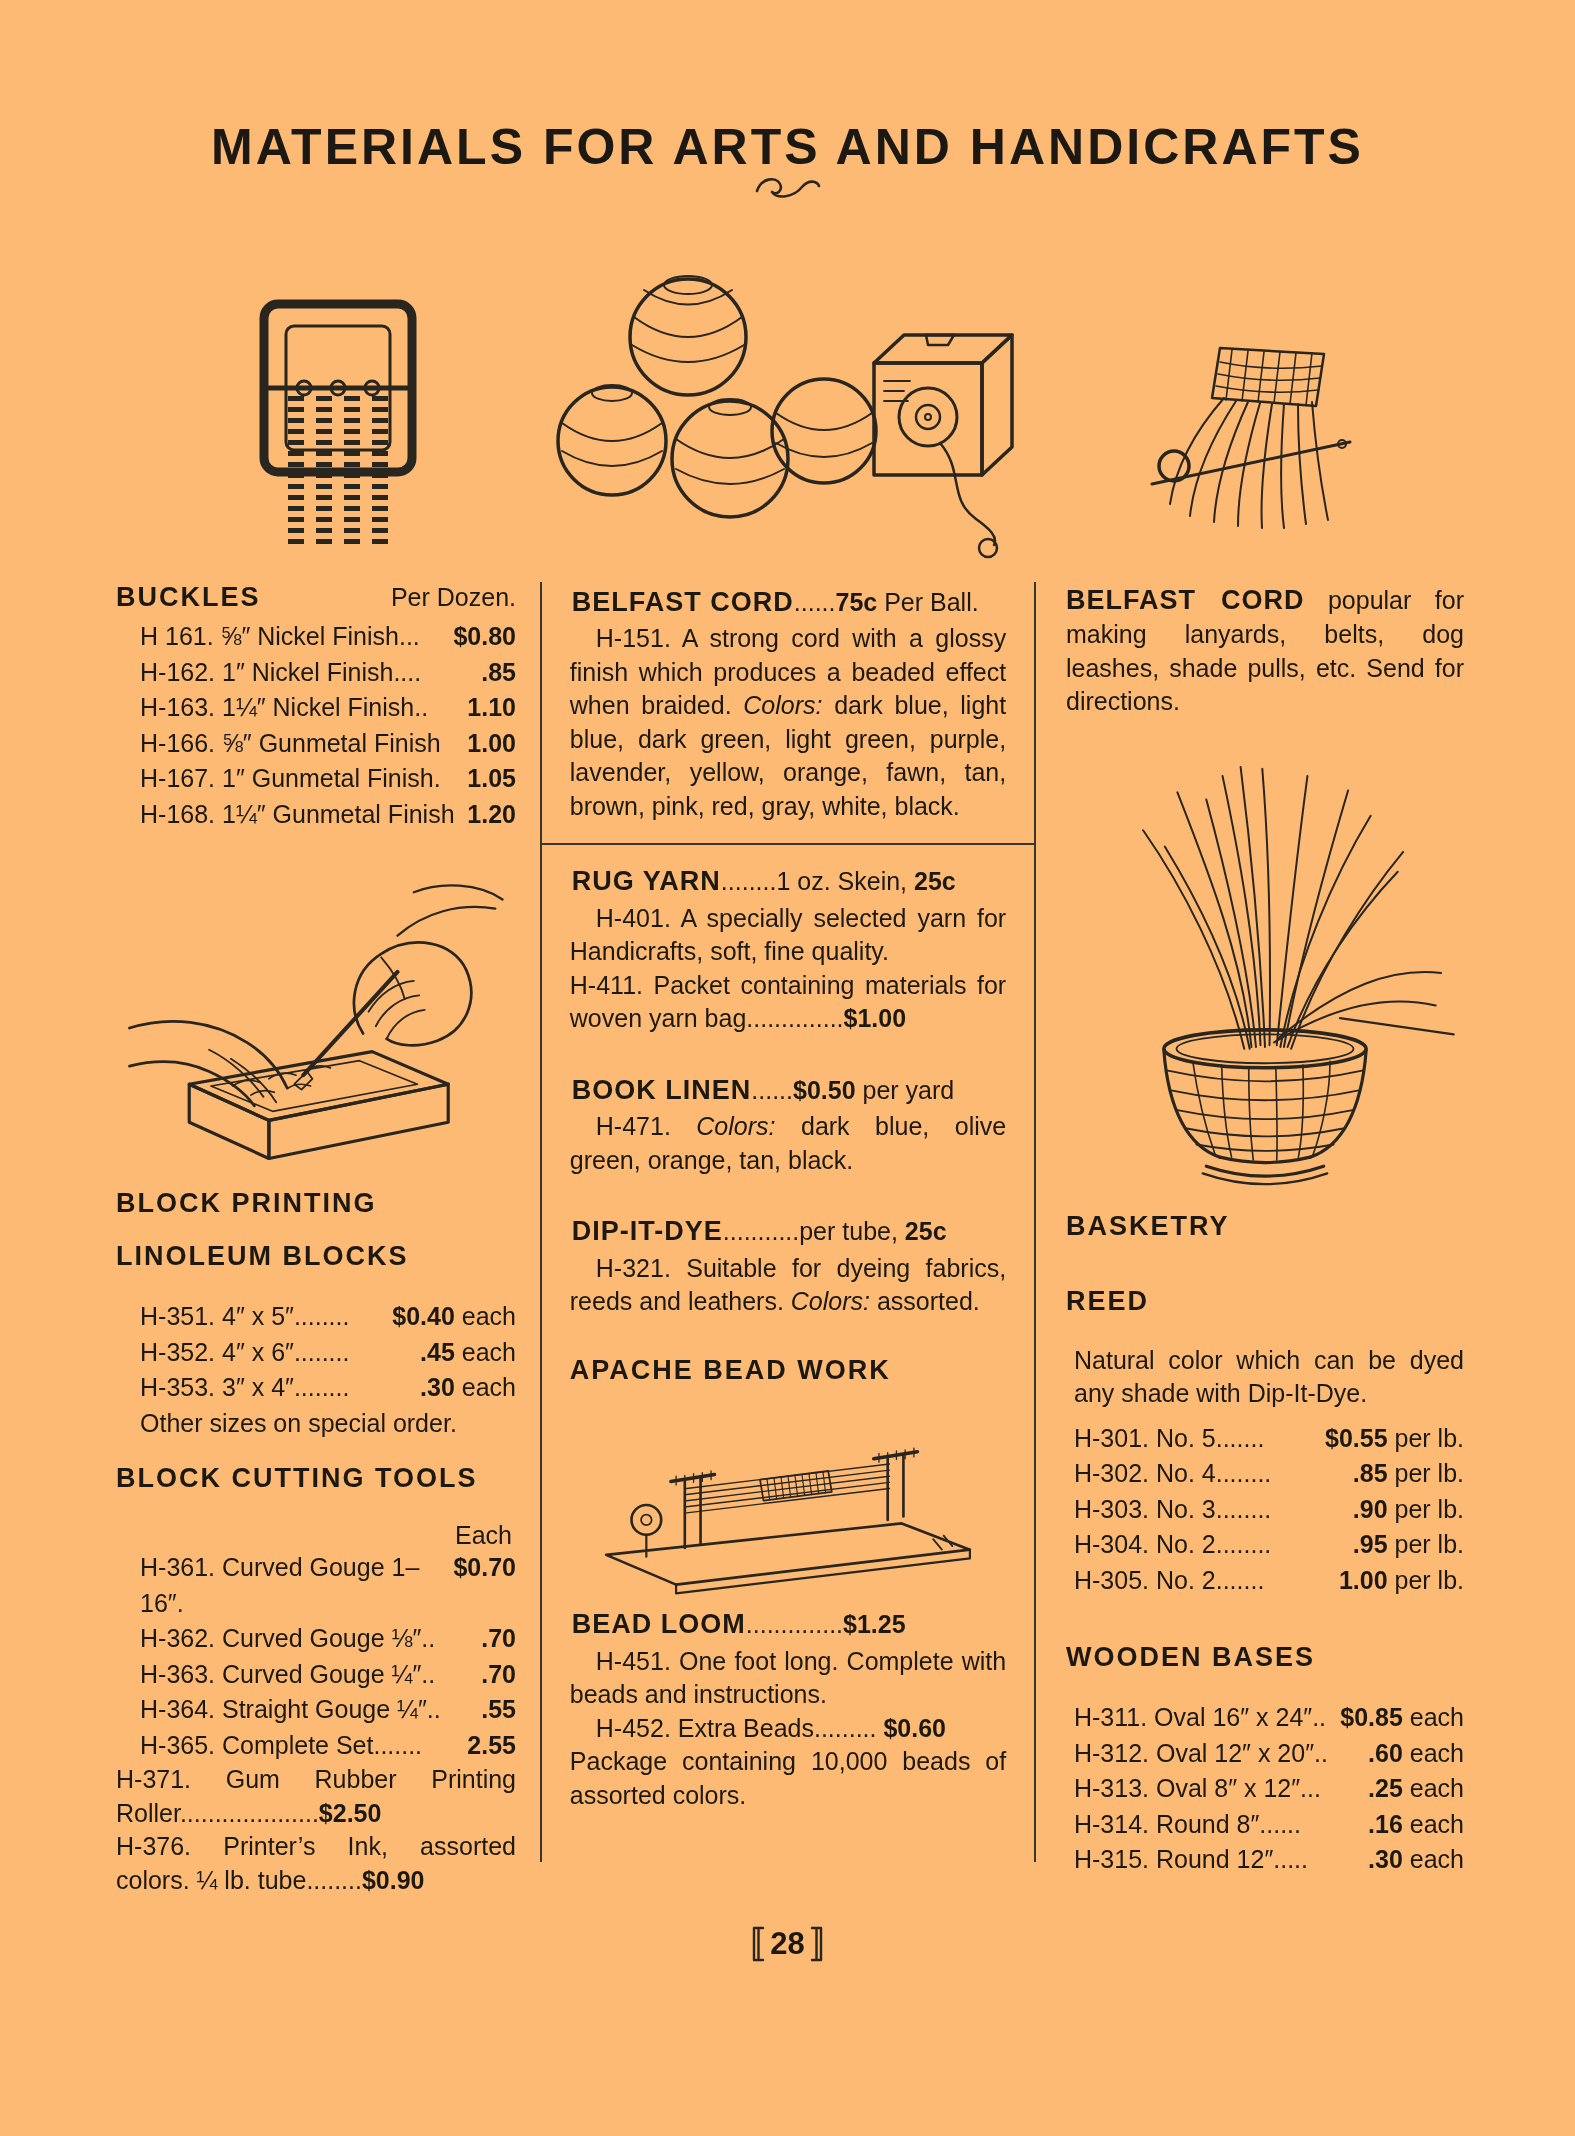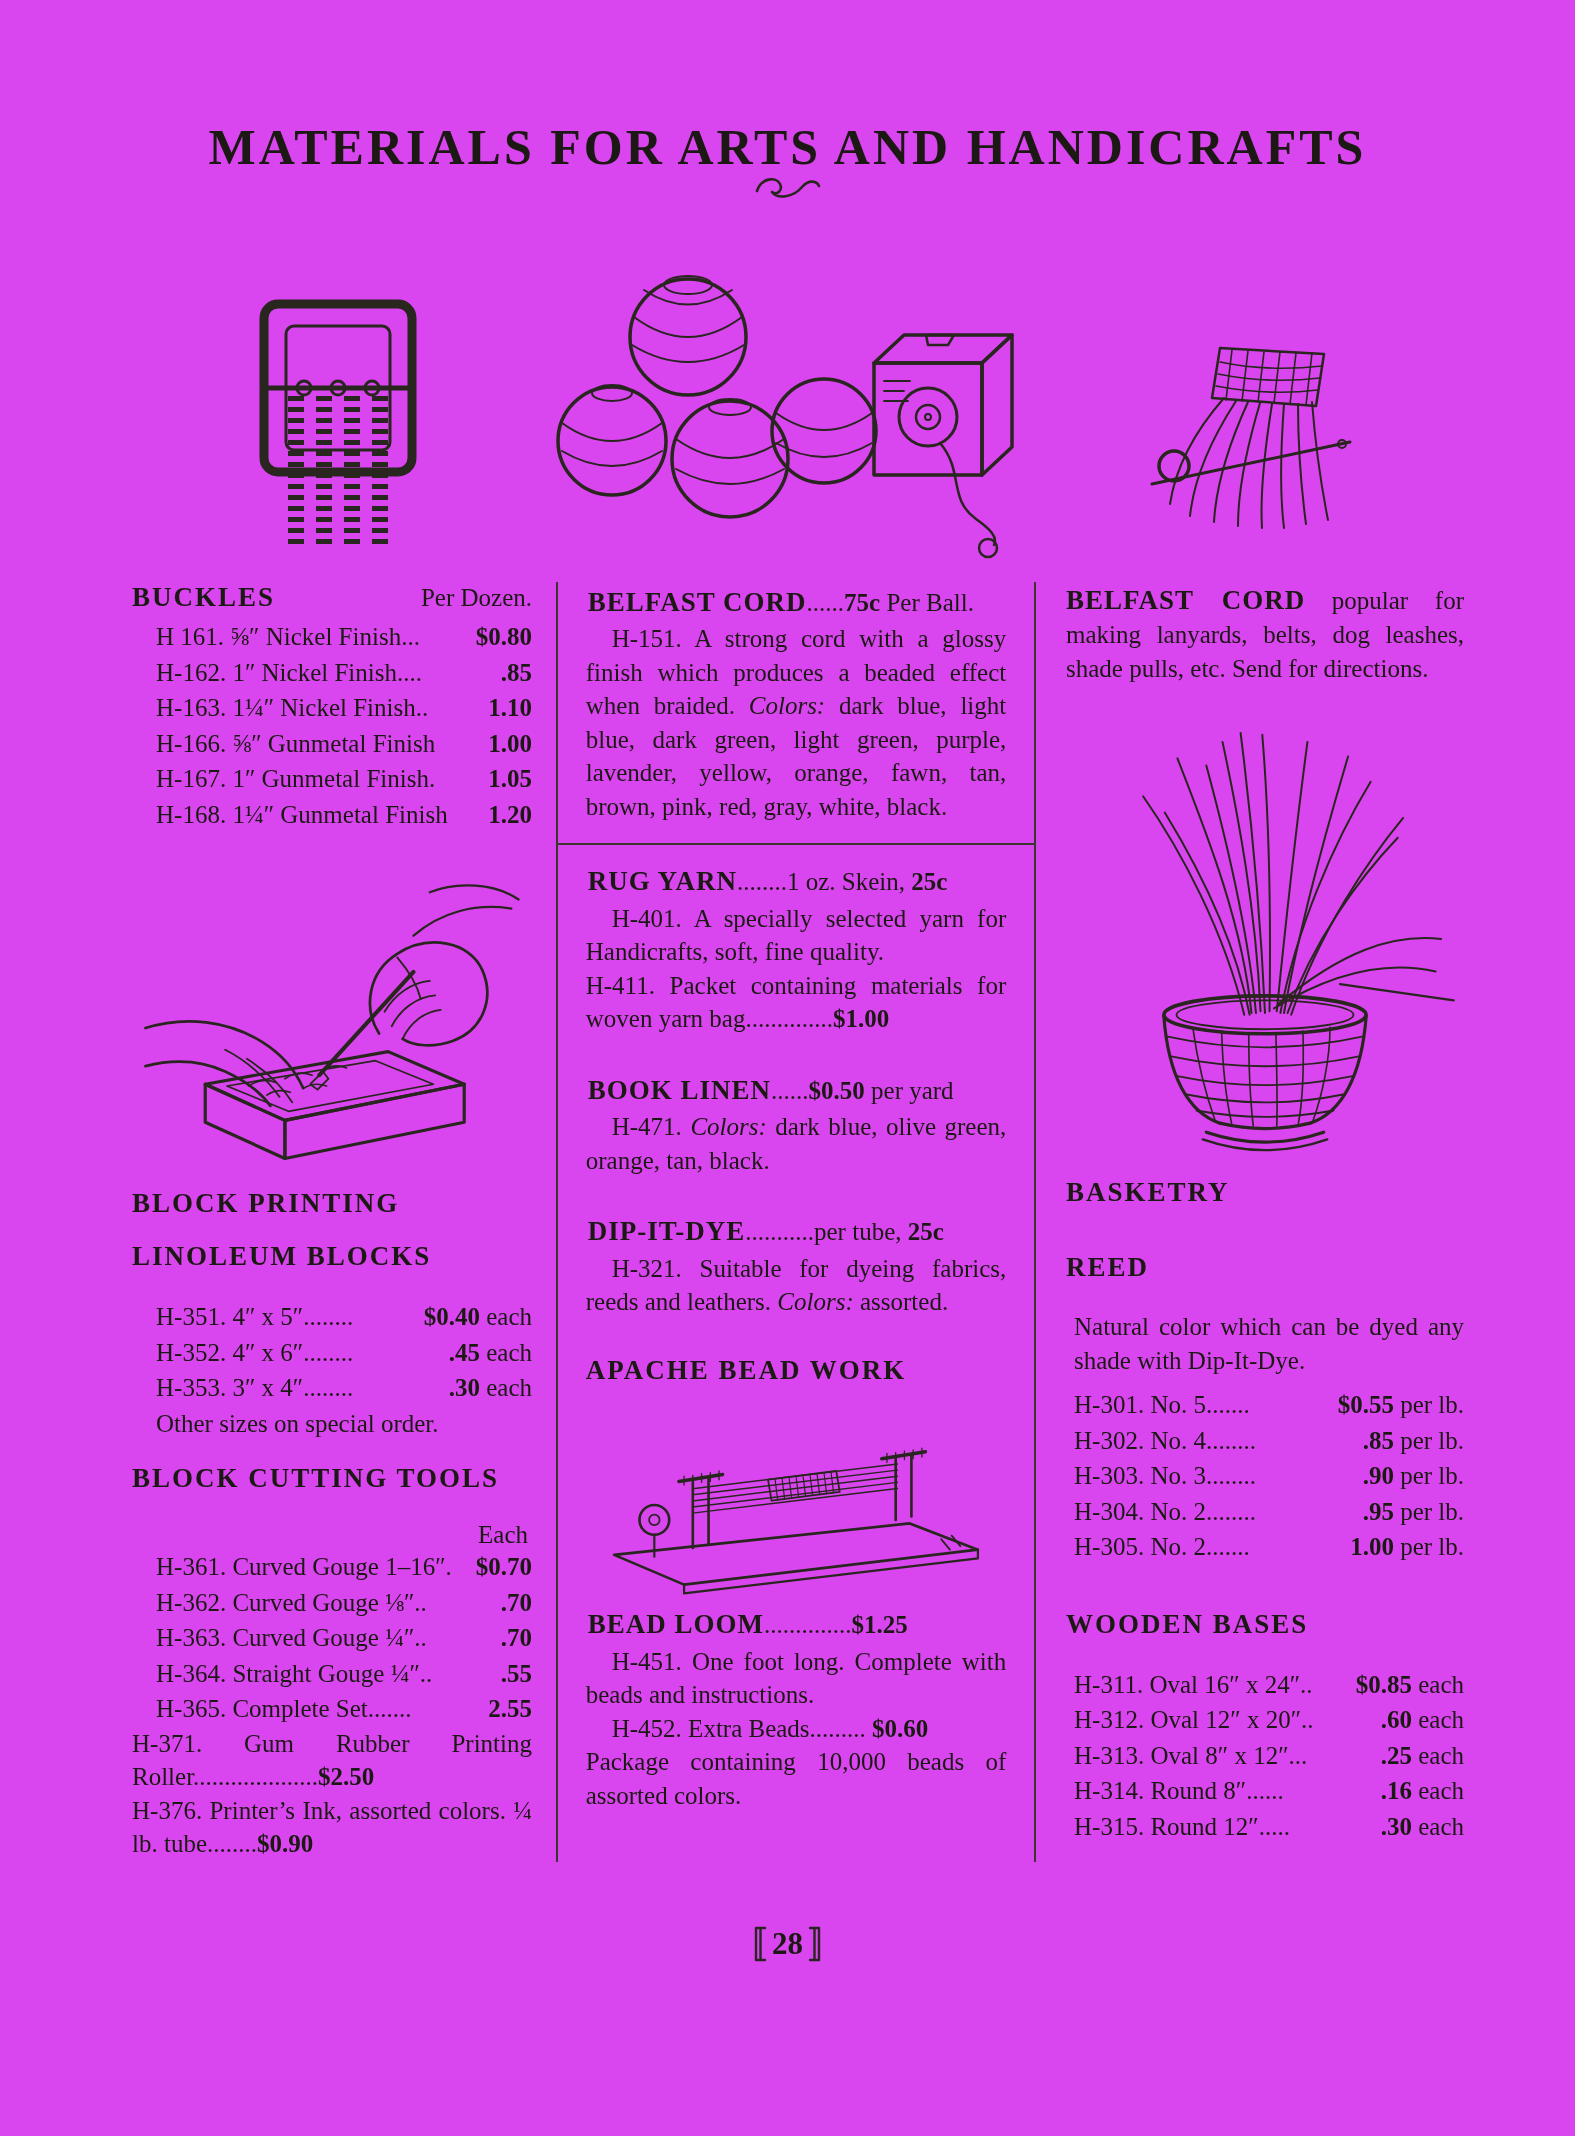--- a/index.html
+++ b/index.html
@@ -1,25 +1,25 @@
 <!DOCTYPE html>
 <html><head>
 <meta charset="utf-8">
 <style>
   html,body{margin:0;padding:0;}
   body{background:#d9d6cd;}
-  .page{position:relative;width:1575px;height:2136px;margin:0 auto;background:#d946ef;color:#1c1914;
-        font-family:Liberation Serif, serif;overflow:hidden;}
+  .page{position:relative;width:1575px;height:2136px;margin:0 auto;background:#fdba74;color:#1c1914;
+        font-family:Liberation Sans, sans-serif;overflow:hidden;}
   .title{position:absolute;top:84px;left:0;width:100%;text-align:center;font-size:50px;font-weight:bold;letter-spacing:3px;}
   .ornament{position:absolute;top:172px;left:0;width:100%;text-align:center;}
   .illus{position:absolute;}
   svg.line{stroke:#29251f;fill:none;stroke-linecap:round;stroke-linejoin:round;}
   .columns{position:absolute;top:582px;left:112px;width:1352px;height:1280px;display:flex;}
   .col{height:100%;}
-  .col-left{width:432px;padding:0 24px 0 4px;margin-left:16px;}
+  .col-left{width:432px;padding:0 24px 0 4px;}
   .vdiv{width:2px;background:#3a352e;height:100%;}
   .col-mid{width:484px;padding:0 28px;}
   .col-right{width:432px;padding-left:30px;}
   .headrow{display:flex;justify-content:space-between;align-items:baseline;}
   .h{font-weight:bold;font-size:27px;letter-spacing:2px;}
   .center{text-align:left;}
   .unit-head{font-size:25px;}
   .row{display:flex;justify-content:space-between;font-size:25px;line-height:1.42;padding-left:24px;}
   .col-right .row{padding-left:8px;}
   .row .pr b{font-weight:bold;}

